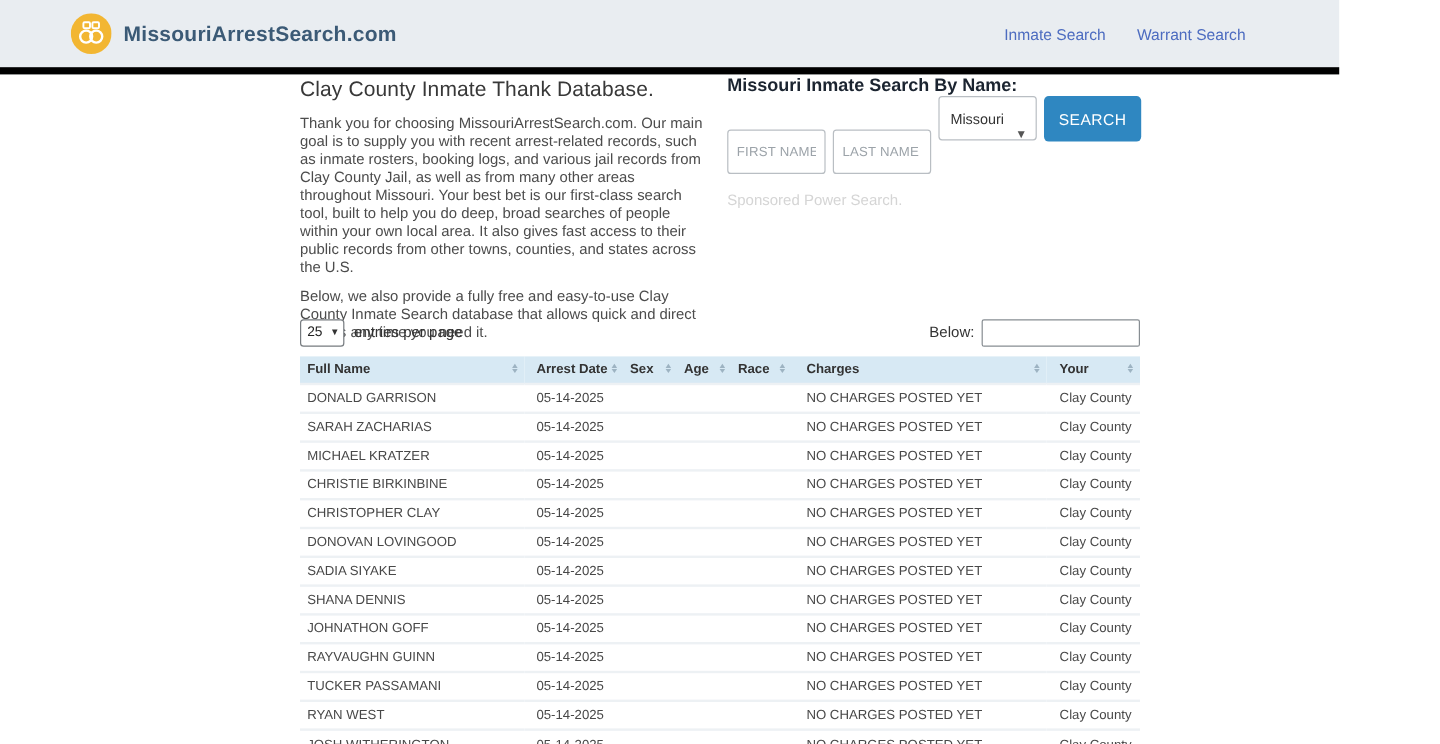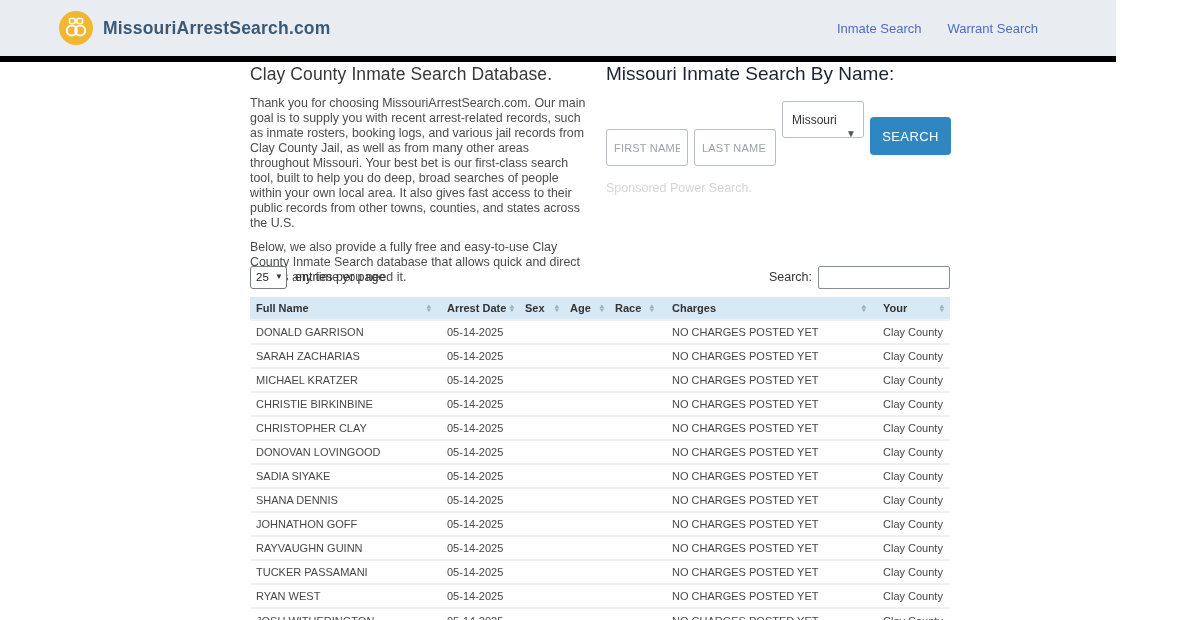--- a/index.html
+++ b/index.html
@@ -21,21 +21,21 @@
   .top-nav { margin-left:auto; margin-right:78px; display:flex; gap:26px; }
   .top-nav a { font-size:13px; color:#4d6cc0; text-decoration:none; }
 
   
   .intro { position:absolute; left:250px; top:64px; width:341px; }
   .intro h1 { font-size:17.5px; font-weight:400; color:#383838; margin-bottom:11px; letter-spacing:0.1px; }
   .intro p { font-size:12.4px; line-height:15px; color:#4c4c4c; margin-bottom:9px; }
 
   
   .power-search { position:absolute; left:606px; top:63px; width:346px; }
-  .power-search h2 { font-size:19px; font-weight:normal; color:#1b2430; margin-bottom:16px; }
+  .power-search h2 { font-size:15px; font-weight:bold; color:#1b2430; }
   .form-row { display:flex; gap:6px; }
   .form-row input[type="text"] {
     width:82px; height:37px; border:1px solid #b9bec3; border-radius:3px;
     font-size:11px; padding:0 7px; color:#444; outline:none;
     font-family:"Liberation Sans", sans-serif;
     margin-top:28px;
   }
   .form-row input::placeholder { color:#9ca3a9; font-size:11px; letter-spacing:0.2px; }
   .select-wrap { position:relative; }
   .state-select {
@@ -44,21 +44,20 @@
     background:#fff; outline:none; font-family:"Liberation Sans", sans-serif;
   }
   .select-caret {
     position:absolute; right:8px; top:50%; transform:translateY(-52%);
     font-size:10px; color:#555; pointer-events:none;
   }
   .search-btn {
     width:81px; height:38px; background:#2f87c1; color:#fff; border:none;
     border-radius:4px; font-size:13px; letter-spacing:0.4px; cursor:pointer;
     font-family:"Liberation Sans", sans-serif;
-    margin-top:16px;
   }
   .sponsored { margin-top:15px; font-size:12.5px; color:#d5d5d5; }
 
   
   .table-controls {
     position:absolute; left:250px; top:262px; width:700px; height:30px;
     display:flex; align-items:center;
   }
   .entries-wrap { position:relative; }
   .entries-select {
@@ -122,21 +121,21 @@
       </svg>
       <span class="brand-text">MissouriArrestSearch.com</span>
     </div>
     <div class="top-nav">
       <a href="#">Inmate Search</a>
       <a href="#">Warrant Search</a>
     </div>
   </div>
 
   <div class="intro">
-    <h1>Clay County Inmate Search Database.</h1>
+    <h1>Clay County Inmate Thank Database.</h1>
     <p>Thank you for choosing MissouriArrestSearch.com. Our main goal is to supply you with recent arrest-related records, such as inmate rosters, booking logs, and various jail records from Clay County Jail, as well as from many other areas throughout Missouri. Your best bet is our first-class search tool, built to help you do deep, broad searches of people within your own local area. It also gives fast access to their public records from other towns, counties, and states across the U.S.</p>
     <p>Below, we also provide a fully free and easy-to-use Clay County Inmate Search database that allows quick and direct access any time you need it.</p>
   </div>
 
   <div class="power-search">
     <h2>Missouri Inmate Search By Name:</h2>
     <div class="form-row">
       <input type="text" placeholder="FIRST NAME" style="">
       <input type="text" placeholder="LAST NAME" style="">
       <span class="select-wrap">
@@ -152,21 +151,21 @@
 
   <div class="table-controls">
     <span class="entries-wrap">
       <select class="entries-select">
         <option>25</option>
       </select>
       <span class="entries-caret">▼</span>
     </span>
     <span class="entries-label">entries per page</span>
     <span class="controls-spacer"></span>
-    <span class="tbl-search-label">Search:</span>
+    <span class="tbl-search-label">Below:</span>
     <input class="tbl-search-input" type="text" value="" style="">
   </div>
 
   <table class="roster">
     <colgroup>
       <col style="width:187px">
         <col style="width:83px">
         <col style="width:45px">
       <col style="width:45px">
         <col style="width:50px">

